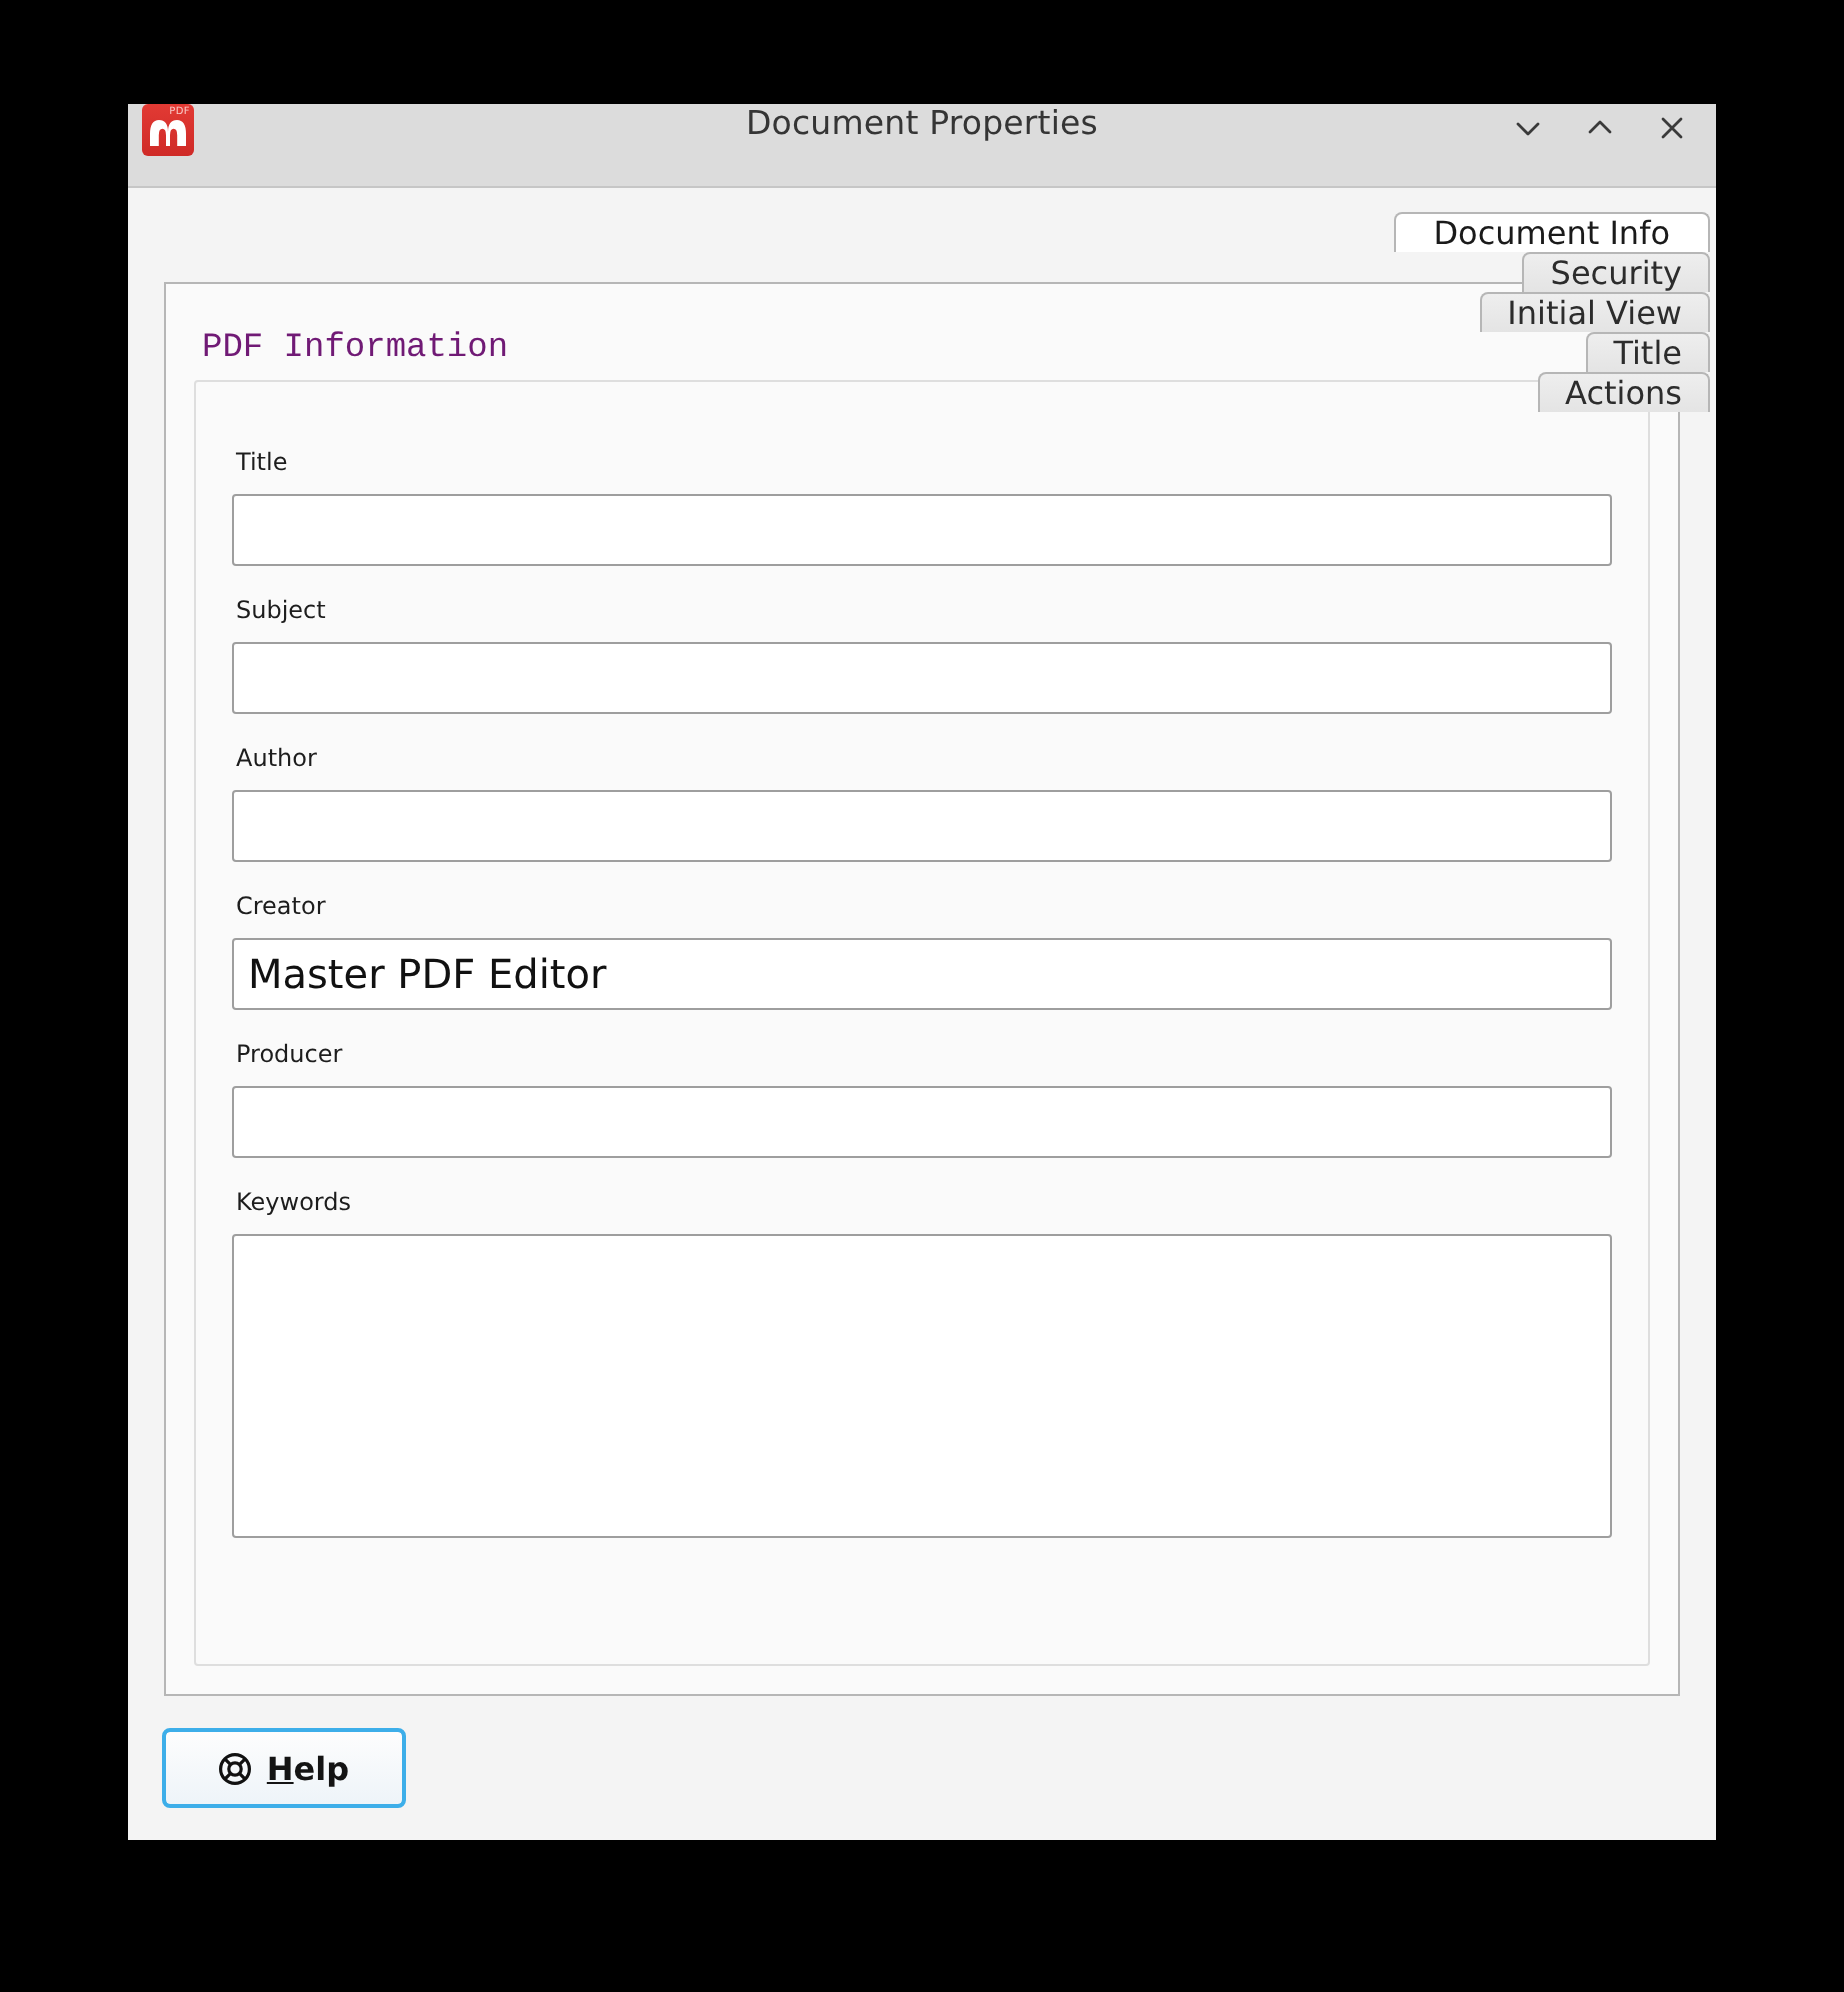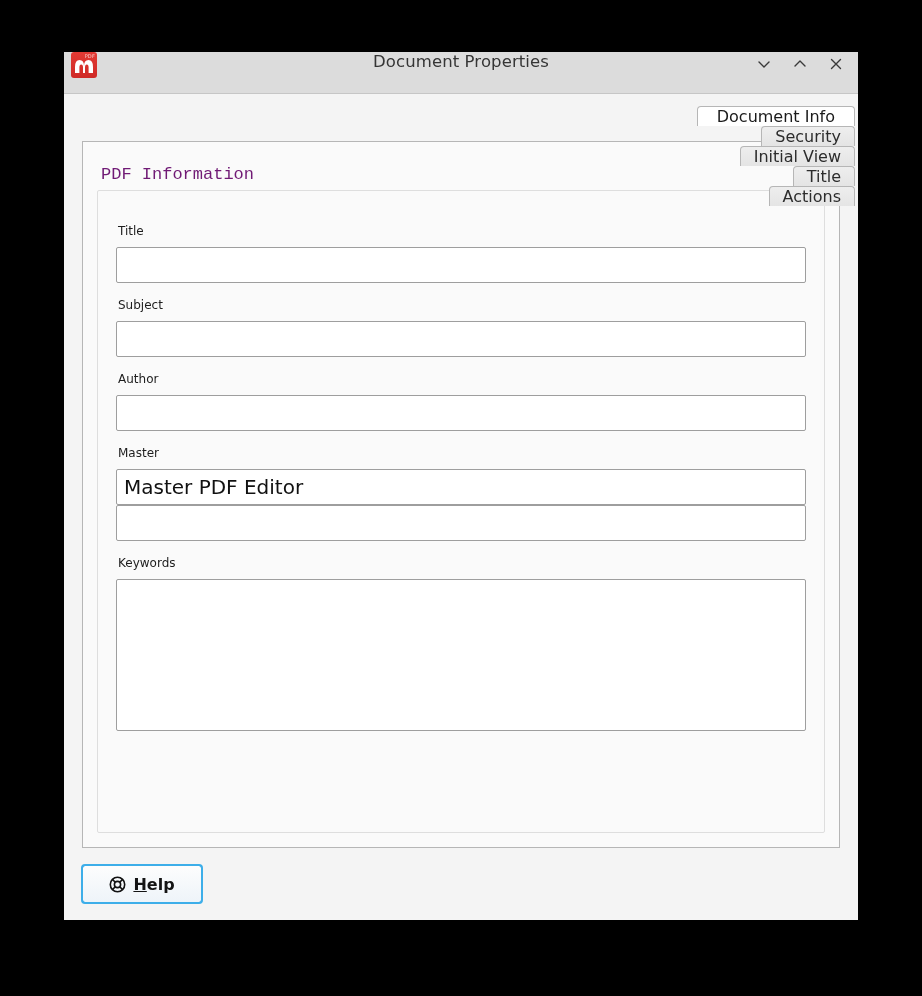--- a/index.html
+++ b/index.html
@@ -306,23 +306,24 @@
 
       <div class="field-label">Title</div>
       <input class="text-input" type="text" value="" style="">
 
       <div class="field-label">Subject</div>
       <input class="text-input" type="text" value="" style="">
 
       <div class="field-label">Author</div>
       <input class="text-input" type="text" value="" style="">
 
-      <div class="field-label">Master</div>
+      <div class="field-label">Creator</div>
       <input class="text-input" type="text" value="Master PDF Editor" style="">
 
+      <div class="field-label">Producer</div>
       <input class="text-input" type="text" value="" style="">
 
       <div class="field-label">Keywords</div>
       <textarea class="text-area" style=""></textarea>
 
     </div>
   </div>
 
   <div id="buttonbar">
     <div class="btn focused" id="help-button">

